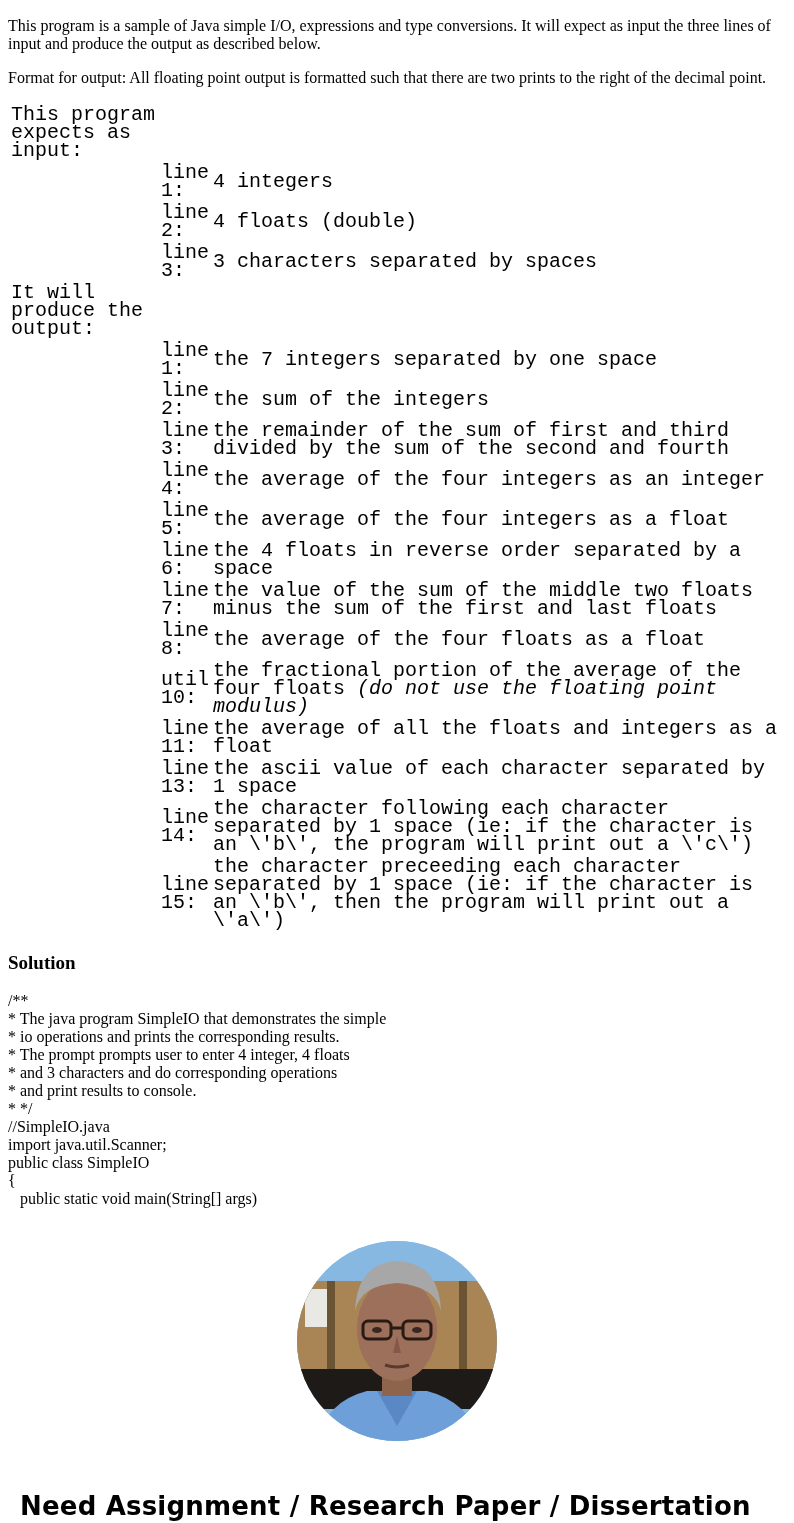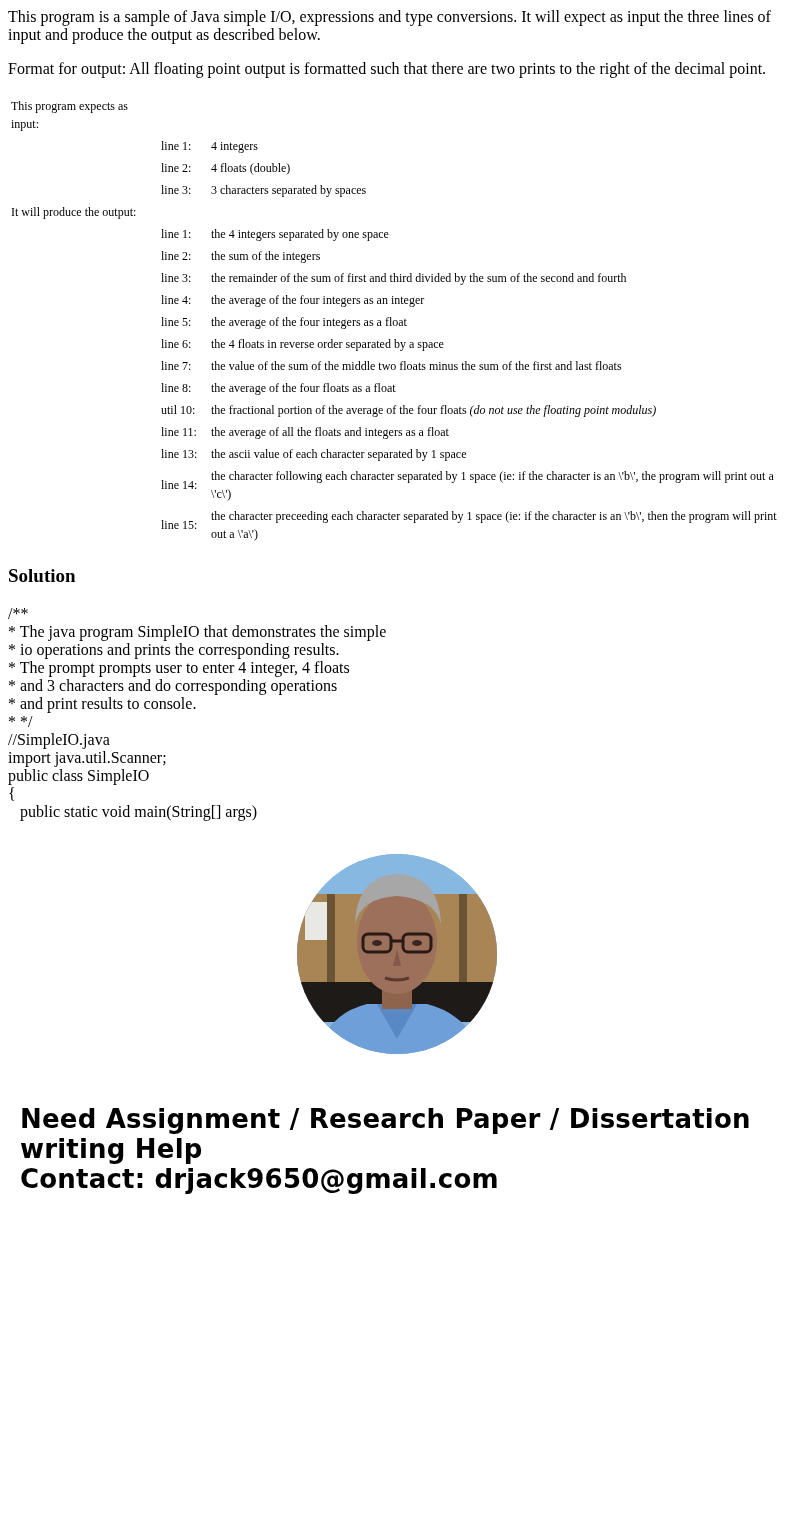--- a/index.html
+++ b/index.html
@@ -11,28 +11,29 @@
     body {
       font-family: "Liberation Serif", "DejaVu Serif", serif;
       font-size: 16px;
       line-height: 18px;
       color: #000000;
     }
     .content {
       padding: 8px 8px 0 8px;
     }
     p.para {
-      margin: 0 0 16px 0;
+      margin: 9px 0 16px 0;
     }
     table.spec {
       border-collapse: separate;
       border-spacing: 2px;
       margin: 16px 0 0 0;
-      font-size: 12px;
+      font-size: 20px;
       line-height: 18px;
+      font-family: Liberation Mono, monospace;
     }
     table.spec td {
       padding: 1px;
       vertical-align: middle;
     }
     td.col-head { width: 146px; vertical-align: top; }
     td.col-line { width: 46px; }
     td.col-desc { width: 570px; }
     .section-head-row td { vertical-align: top; }
     h3.solution {
@@ -103,21 +104,21 @@
           <td class="col-desc"><span>3 characters separated by spaces</span></td>
         </tr>
         <tr class="section-head-row">
           <td class="col-head">It will produce the output:</td>
           <td></td>
           <td></td>
         </tr>
         <tr>
           <td class="col-head"></td>
           <td class="col-line">line 1:</td>
-          <td class="col-desc"><span>the 4 integers separated by one space</span></td>
+          <td class="col-desc"><span>the 7 integers separated by one space</span></td>
         </tr>
         <tr>
           <td class="col-head"></td>
           <td class="col-line">line 2:</td>
           <td class="col-desc"><span>the sum of the integers</span></td>
         </tr>
         <tr>
           <td class="col-head"></td>
           <td class="col-line">line 3:</td>
           <td class="col-desc"><span>the remainder of the sum of first and third divided by the sum of the second and fourth</span></td>

